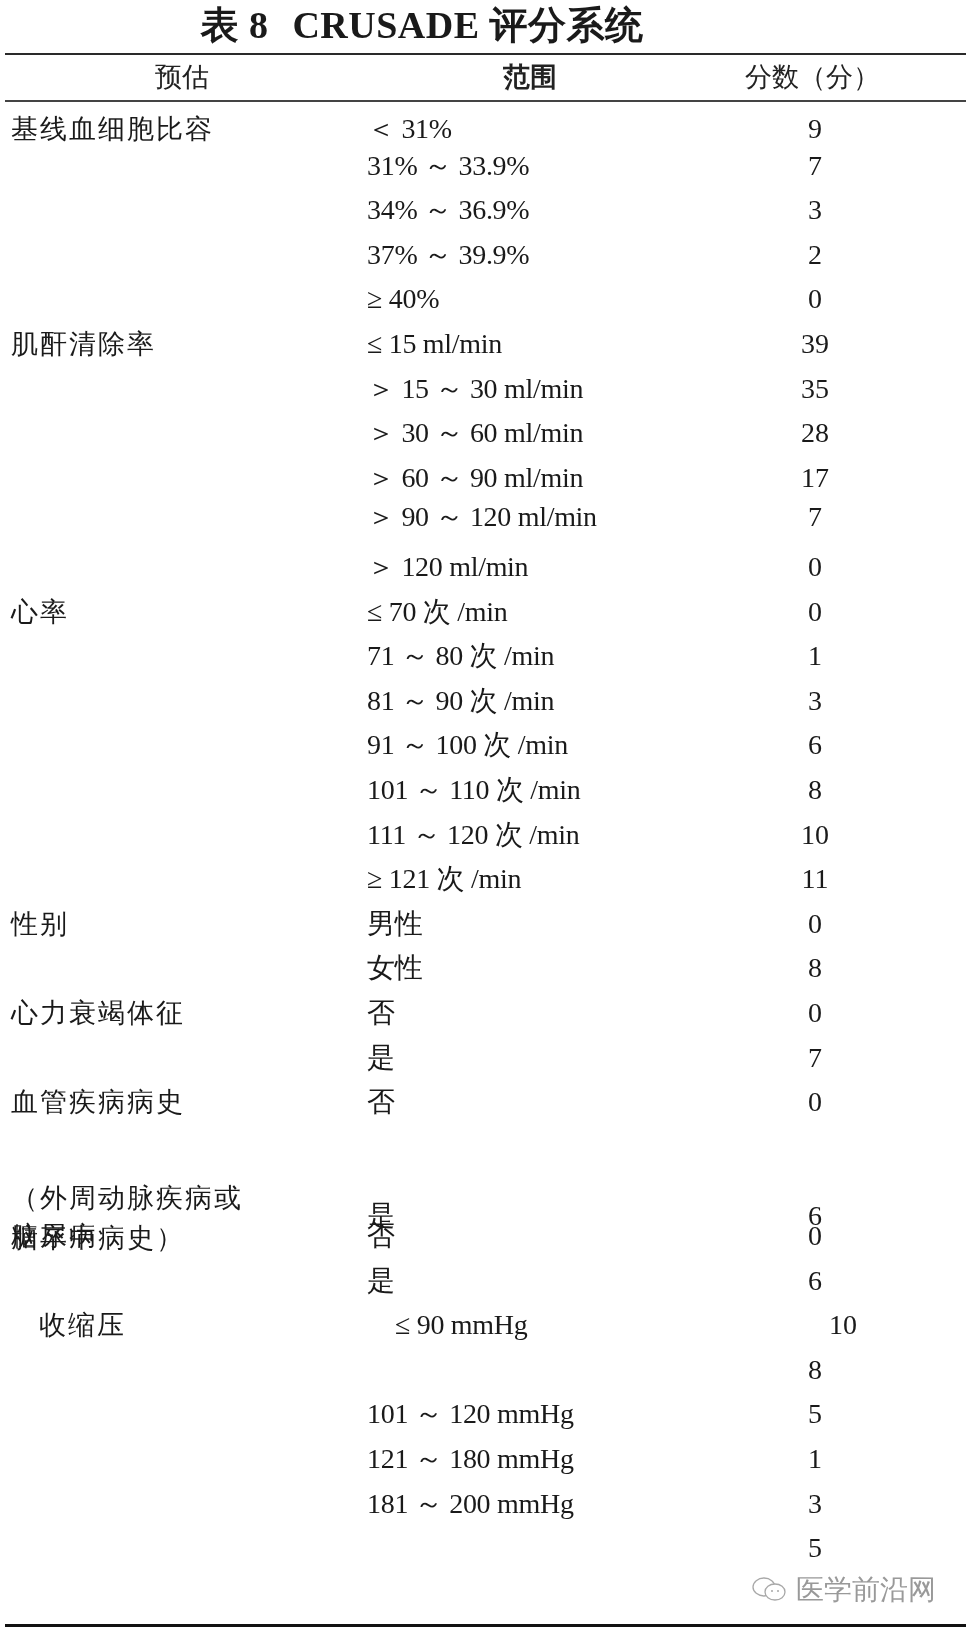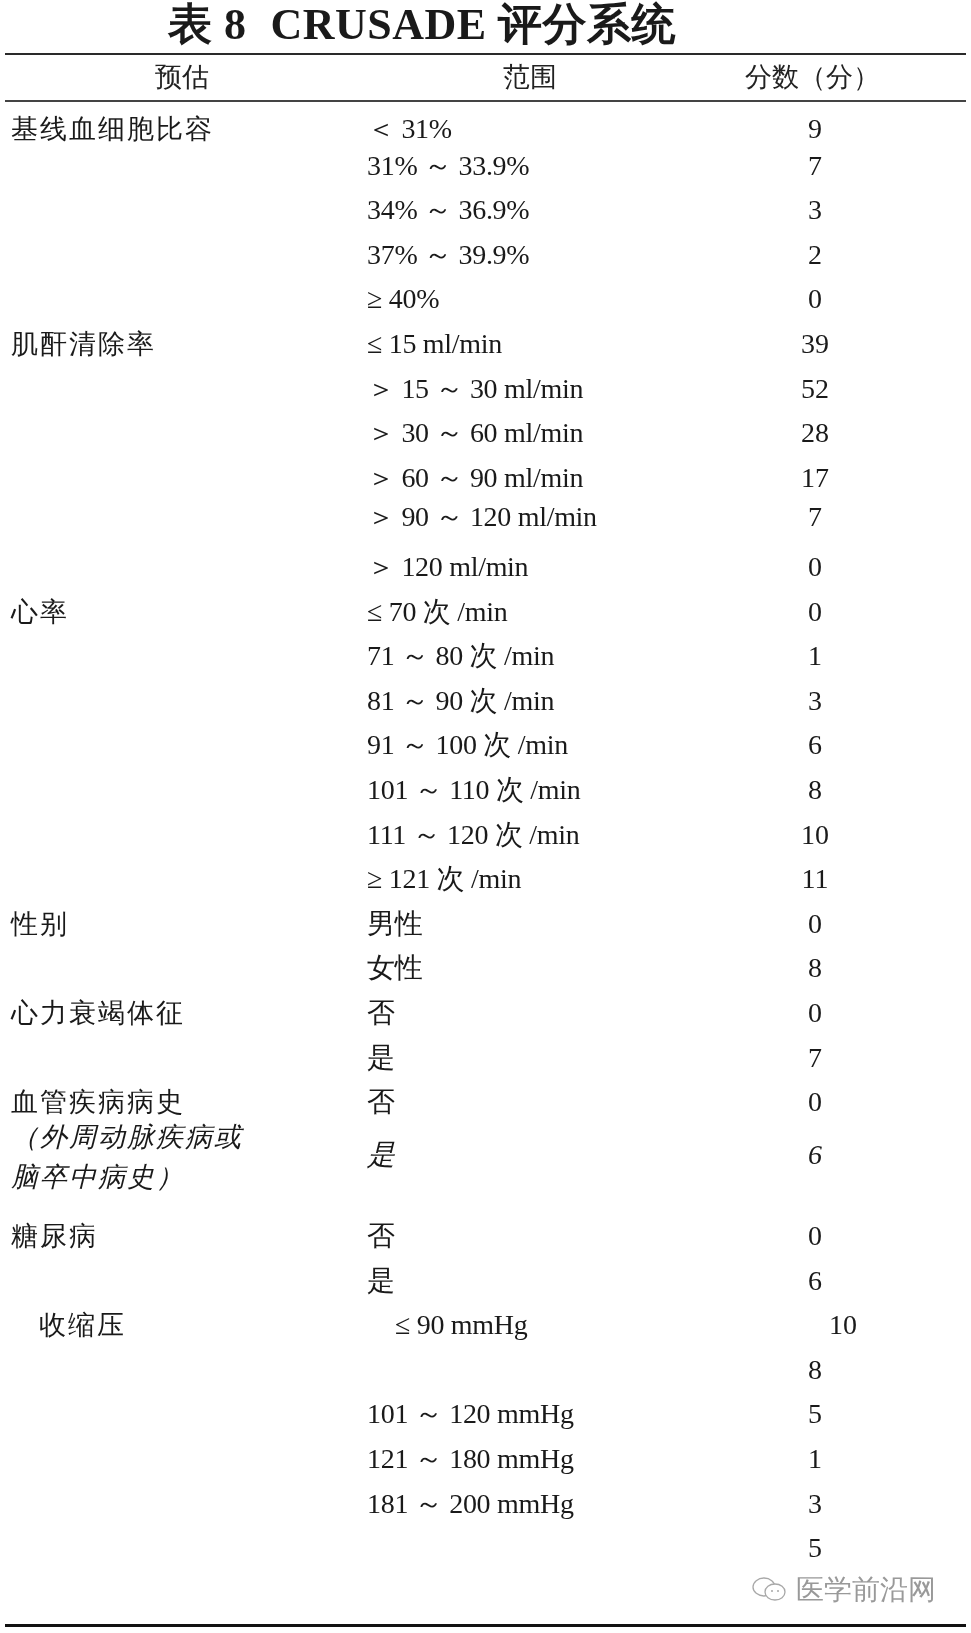--- a/index.html
+++ b/index.html
@@ -15,21 +15,21 @@
     color: #1a1a1a;
     font-family: "Liberation Serif", "DejaVu Serif", serif;
   }
   .title {
     position: absolute;
     top: 0;
     left: 0;
     width: 842px;
     height: 50px;
     text-align: center;
-    font-size: 44px;
+    font-size: 38px;
     line-height: 50px;
     font-weight: bold;
     letter-spacing: 0.5px;
   }
   .title .num { margin-left: 2px; margin-right: 24px; }
   .rule {
     position: absolute;
     left: 5px;
     width: 961px;
     background: #2a2a2a;
@@ -40,21 +40,21 @@
 
   .hdr {
     position: absolute;
     top: 55px;
     height: 45px;
     line-height: 45px;
     font-size: 27px;
     color: #222;
   }
   .hdr.c1 { left: 155px; }
-  .hdr.c2 { left: 503px; }
+  .hdr.c2 { left: 503px; font-weight: bold; }
   .hdr.c3 { left: 745px; }
 
   .rows {
     position: absolute;
     top: 99px;
     left: 0;
     width: 971px;
   }
   .row {
     position: absolute;
@@ -143,21 +143,21 @@
       <span class="cell-range">≥ 40%</span>
       <span class="cell-score">0</span>
     </div>
     <div class="row" style="top: 223px;">
       <span class="cell-pred">肌酐清除率</span>
       <span class="cell-range">≤ 15 ml/min</span>
       <span class="cell-score">39</span>
     </div>
     <div class="row" style="top: 267.6px;">
       <span class="cell-range">＞ 15 ～ 30 ml/min</span>
-      <span class="cell-score">52</span>
+      <span class="cell-score">35</span>
     </div>
     <div class="row" style="top: 312.2px;">
       <span class="cell-range">＞ 30 ～ 60 ml/min</span>
       <span class="cell-score">28</span>
     </div>
     <div class="row" style="top: 356.8px;">
       <span class="cell-range">＞ 60 ～ 90 ml/min</span>
       <span class="cell-score">17</span>
     </div>
     <div class="row" style="top: 396px;">
@@ -213,21 +213,21 @@
     </div>
     <div class="row" style="top: 936.6px;">
       <span class="cell-range">是</span>
       <span class="cell-score">7</span>
     </div>
     <div class="row" style="top: 981.2px; padding-left: 40px;">
       <span class="cell-pred">血管疾病病史</span>
       <span class="cell-range">否</span>
       <span class="cell-score">0</span>
     </div>
-    <div class="row" style="height: 89.2px; line-height: 79.2px; top: 1016px; font-style: italic;">
+    <div class="row" style="height: 89.2px; line-height: 79.2px; top: 1077px;">
       <div class="pred-multi" style="top: 2px;">（外周动脉疾病或</div>
       <div class="pred-multi" style="top: 42px;">脑卒中病史）</div>
       <span class="cell-range">是</span>
       <span class="cell-score">6</span>
     </div>
     <div class="row" style="top: 1115px;">
       <span class="cell-pred">糖尿病</span>
       <span class="cell-range">否</span>
       <span class="cell-score">0</span>
     </div>

